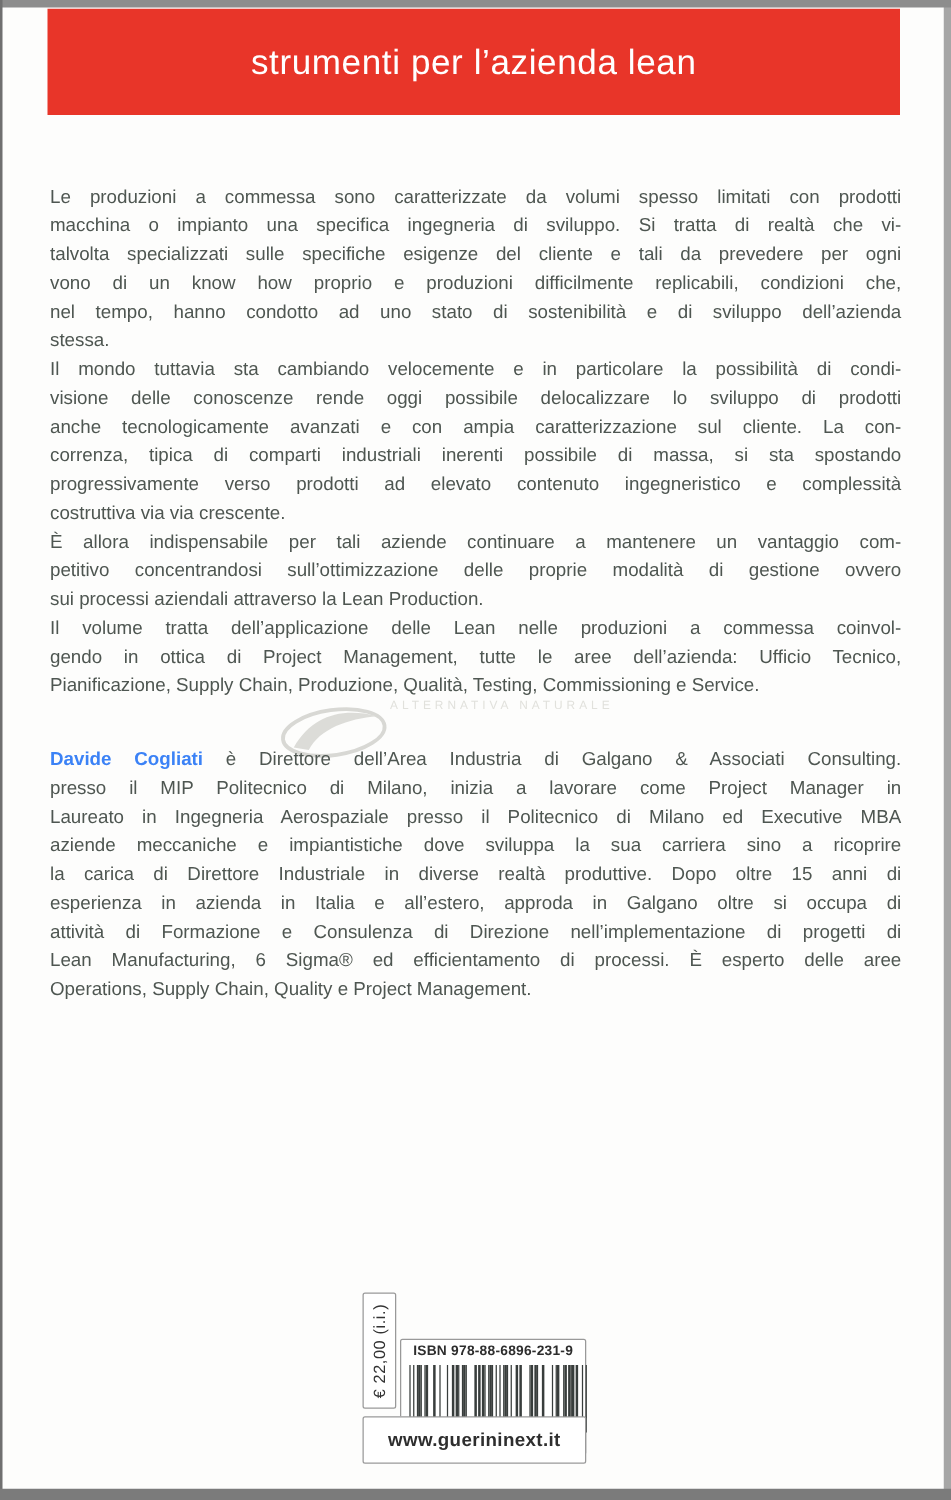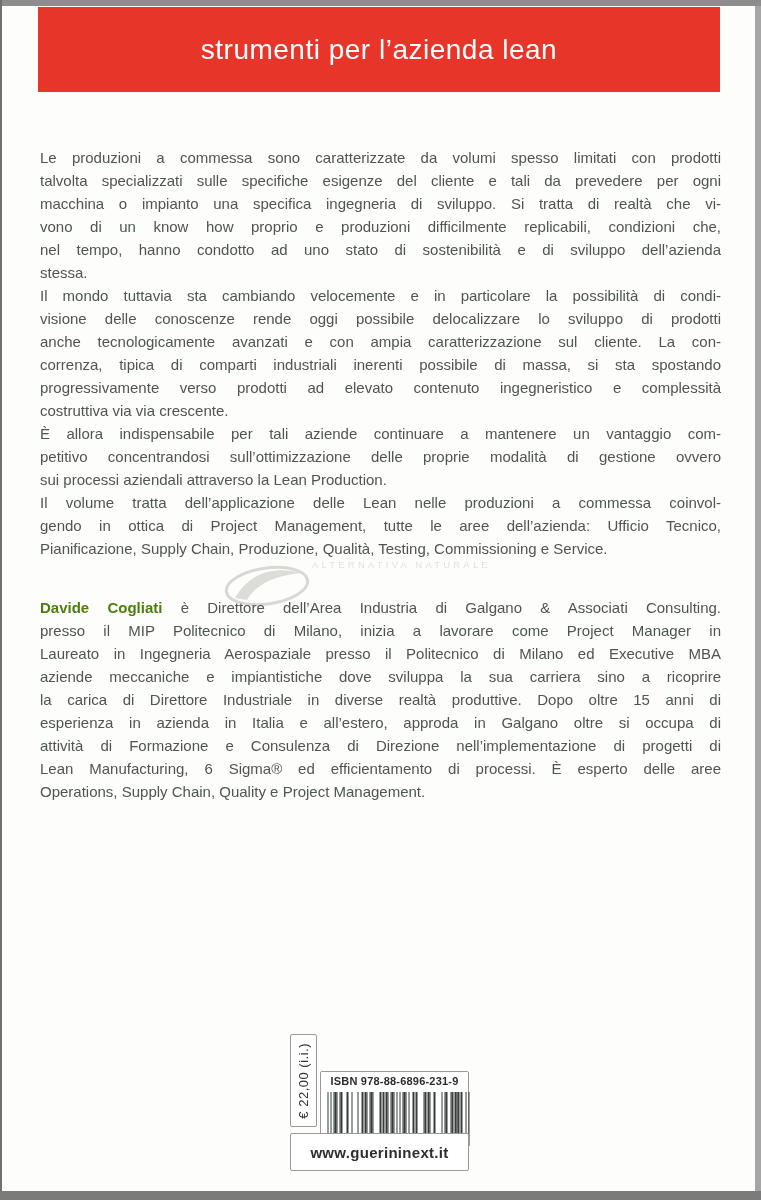--- a/index.html
+++ b/index.html
@@ -26,21 +26,21 @@
 
   
   .textblock {
     position:absolute; left:40px; width:681px;
     font-size:15px; line-height:23px; color:#4e5651; z-index:2;
   }
   #description { top:146px; }
   #bio { top:596px; }
   .jline { height:23px; text-align:justify; text-align-last:justify; }
   .jline.last { text-align-last:left; }
-  .jline b { font-weight:bold; color:#4d7c0f; }
+  .jline b { font-weight:bold; color:#3b82f6; }
 
   
   .watermark {
     position:absolute; left:222px; top:562px; width:345px; z-index:1;
     display:flex; align-items:flex-start;
   }
   .wm-col { display:flex; flex-direction:column; align-items:center; margin-left:2px; }
   .wm-main {
     font-size:40px; font-weight:bold; color:#d8d8d4; letter-spacing:0px;
     line-height:40px; margin-top:2px;
@@ -101,22 +101,22 @@
       <ellipse cx="45" cy="24" rx="41" ry="18" fill="none" stroke="#d8d8d4" stroke-width="3" transform="rotate(-8 45 24)"></ellipse>
       <path d="M13 36 C28 10, 52 4, 80 11 C56 13, 34 21, 25 38 Z" fill="#dcdcd8"></path>
     </svg>
     <div class="wm-col">
       <span class="wm-sub">ALTERNATIVA NATURALE</span>
     </div>
   </div>
 
   <div class="textblock" id="description">
       <div class="jline">Le produzioni a commessa sono caratterizzate da volumi spesso limitati con prodotti</div>
+      <div class="jline">macchina o impianto una specifica ingegneria di sviluppo. Si tratta di realtà che vi-</div>
       <div class="jline">talvolta specializzati sulle specifiche esigenze del cliente e tali da prevedere per ogni</div>
-      <div class="jline">macchina o impianto una specifica ingegneria di sviluppo. Si tratta di realtà che vi-</div>
       <div class="jline">vono di un know how proprio e produzioni difficilmente replicabili, condizioni che,</div>
       <div class="jline">nel tempo, hanno condotto ad uno stato di sostenibilità e di sviluppo dell’azienda</div>
       <div class="jline last">stessa.</div>
       <div class="jline">Il mondo tuttavia sta cambiando velocemente e in particolare la possibilità di condi-</div>
       <div class="jline">visione delle conoscenze rende oggi possibile delocalizzare lo sviluppo di prodotti</div>
       <div class="jline">anche tecnologicamente avanzati e con ampia caratterizzazione sul cliente. La con-</div>
       <div class="jline">correnza, tipica di comparti industriali inerenti possibile di massa, si sta spostando</div>
       <div class="jline">progressivamente verso prodotti ad elevato contenuto ingegneristico e complessità</div>
       <div class="jline last">costruttiva via via crescente.</div>
       <div class="jline">È allora indispensabile per tali aziende continuare a mantenere un vantaggio com-</div>

